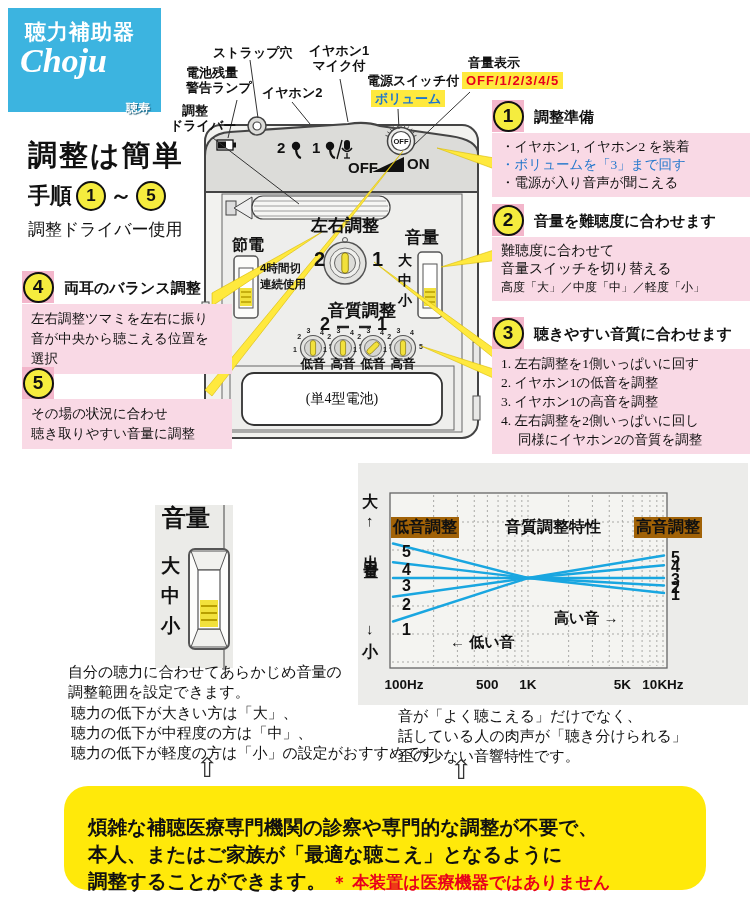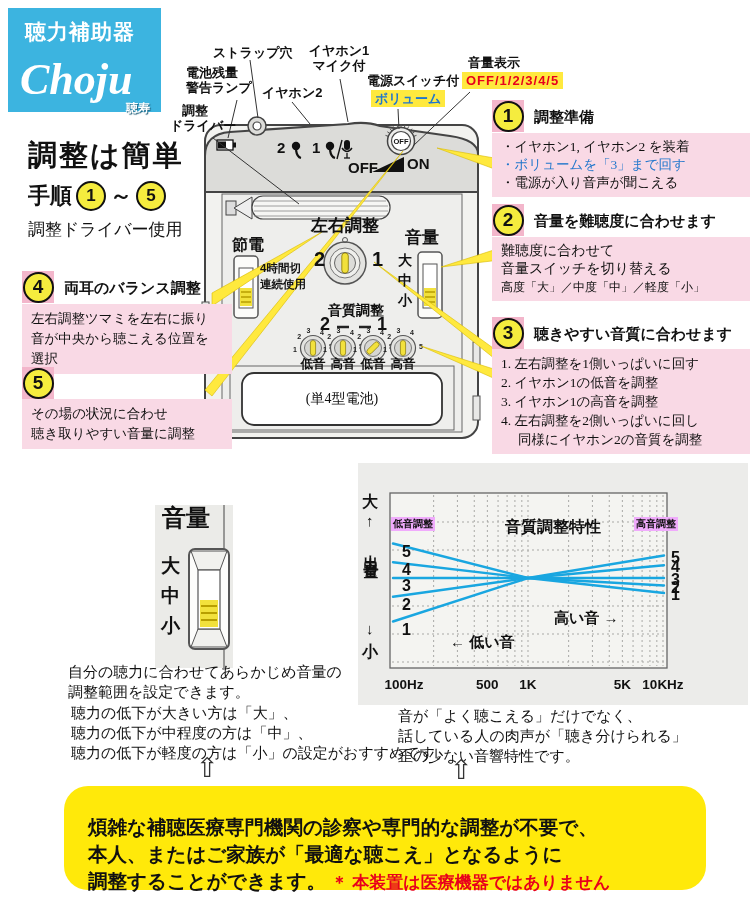--- a/index.html
+++ b/index.html
@@ -8,21 +8,21 @@
   .abs{position:absolute;}
   .serif{font-family:"Liberation Serif","DejaVu Serif",serif;}
   .lbl{font-weight:bold;font-size:13px;line-height:15px;color:#111;white-space:nowrap;}
   #main-svg{position:absolute;left:0;top:0;z-index:1;}
   .txt{z-index:2;}
   .panel{z-index:0;}
   
   .logo{left:8px;top:8px;width:153px;height:104px;background:#3cb4e0;z-index:2;}
   .logo-type{position:absolute;left:17px;top:10px;color:#fff;font-weight:bold;font-size:21px;letter-spacing:1px;}
   .logo-brand{position:absolute;left:12px;top:34px;color:#fff;font-weight:bold;font-style:italic;
-              font-size:44px;font-family:"Liberation Serif","DejaVu Serif",serif;margin-top:12px;}
+              font-size:34px;font-family:"Liberation Serif","DejaVu Serif",serif;}
   .logo-kanji{position:absolute;left:118px;top:44px;color:#fff;font-weight:bold;font-size:12px;text-shadow:1px 1px 1px #1a5b77;margin-top:48px;}
   
   .intro-title{left:28px;top:136px;font-size:29px;font-weight:bold;letter-spacing:2px;}
   .intro-steps{left:28px;top:181px;font-size:22px;font-weight:bold;display:flex;align-items:center;gap:4px;}
   .cnum{display:inline-flex;align-items:center;justify-content:center;width:26px;height:26px;border-radius:50%;
         background:#f5ec3e;border:2px solid #111;font-size:17px;font-weight:bold;}
   .intro-sub{left:28px;top:218px;font-size:17px;}
   
   .tab{width:32px;height:32px;background:#f3b6cb;display:flex;align-items:center;justify-content:center;z-index:2;}
   .tab .cnum{width:27px;height:27px;font-size:19px;}
@@ -36,21 +36,21 @@
   .red{color:#e8001c;}
   
   .gpanel{background:#ebebe8;}
   .note{font-size:15px;line-height:20px;white-space:nowrap;}
   .bigarrow{font-size:27px;color:#333;}
   .footer{left:64px;top:786px;width:642px;height:104px;background:#ffe90a;border-radius:24px;z-index:2;
           padding:28px 24px;box-sizing:border-box;font-weight:bold;font-size:19.5px;line-height:27px;white-space:nowrap;}
   .chart-title{font-size:16px;font-weight:bold;text-align:center;}
   .axlbl{font-weight:bold;font-size:15px;}
   .vert{writing-mode:vertical-rl;letter-spacing:3px;}
-  .fanlbl{font-weight:bold;font-size:10px;background:#f0abfc;padding:0 2px;}
+  .fanlbl{font-weight:bold;font-size:16px;background:#a16207;padding:0 2px;}
 </style>
 </head>
 <body>
 
 <div id="canvas">
 
   <div class="abs panel gpanel" style="left:155px;top:505px;width:78px;height:163px;"></div>
   <div class="abs panel gpanel" style="left:358px;top:463px;width:390px;height:242px;background:#ececea;"></div>
 
   <svg id="main-svg" width="750" height="900" viewBox="0 0 750 900">
@@ -276,21 +276,21 @@
   <div class="abs txt" style="left:260px;top:277px;font-size:11.5px;font-weight:bold;">連続使用</div>
   <div class="abs txt lbl" style="left:311px;top:218px;font-size:17px;">左右調整</div>
   <div class="abs txt lbl" style="left:314px;top:252px;font-size:20px;">2</div>
   <div class="abs txt lbl" style="left:372px;top:252px;font-size:20px;">1</div>
   <div class="abs txt lbl" style="left:405px;top:230px;font-size:17px;">音量</div>
   <div class="abs txt lbl" style="left:398px;top:250px;font-size:14px;line-height:20px;">
     <div>大</div>
     <div>中</div>
     <div>小</div>
   </div>
-  <div class="abs txt lbl" style="left:328px;top:303px;font-size:14px;">音質調整</div>
+  <div class="abs txt lbl" style="left:328px;top:303px;font-size:17px;">音質調整</div>
   <div class="abs txt lbl" style="left:320px;top:317px;font-size:18px;">2</div>
   <div class="abs txt lbl" style="left:377px;top:317px;font-size:18px;">1</div>
   <div class="abs txt lbl" style="left:300px;top:357px;width:26px;text-align:center;font-size:12.5px;">低音</div>
   <div class="abs txt lbl" style="left:330px;top:357px;width:26px;text-align:center;font-size:12.5px;">高音</div>
   <div class="abs txt lbl" style="left:360px;top:357px;width:26px;text-align:center;font-size:12.5px;">低音</div>
   <div class="abs txt lbl" style="left:390px;top:357px;width:26px;text-align:center;font-size:12.5px;">高音</div>
   <div class="abs txt serif" style="left:262px;top:390px;width:160px;text-align:center;font-size:14px;">(単4型電池)</div>
   <div class="abs txt lbl" style="left:277px;top:140px;font-size:15px;">2</div>
   <div class="abs txt lbl" style="left:312px;top:140px;font-size:15px;">1</div>
   <div class="abs txt lbl" style="left:348px;top:160px;font-size:15px;">OFF</div>

